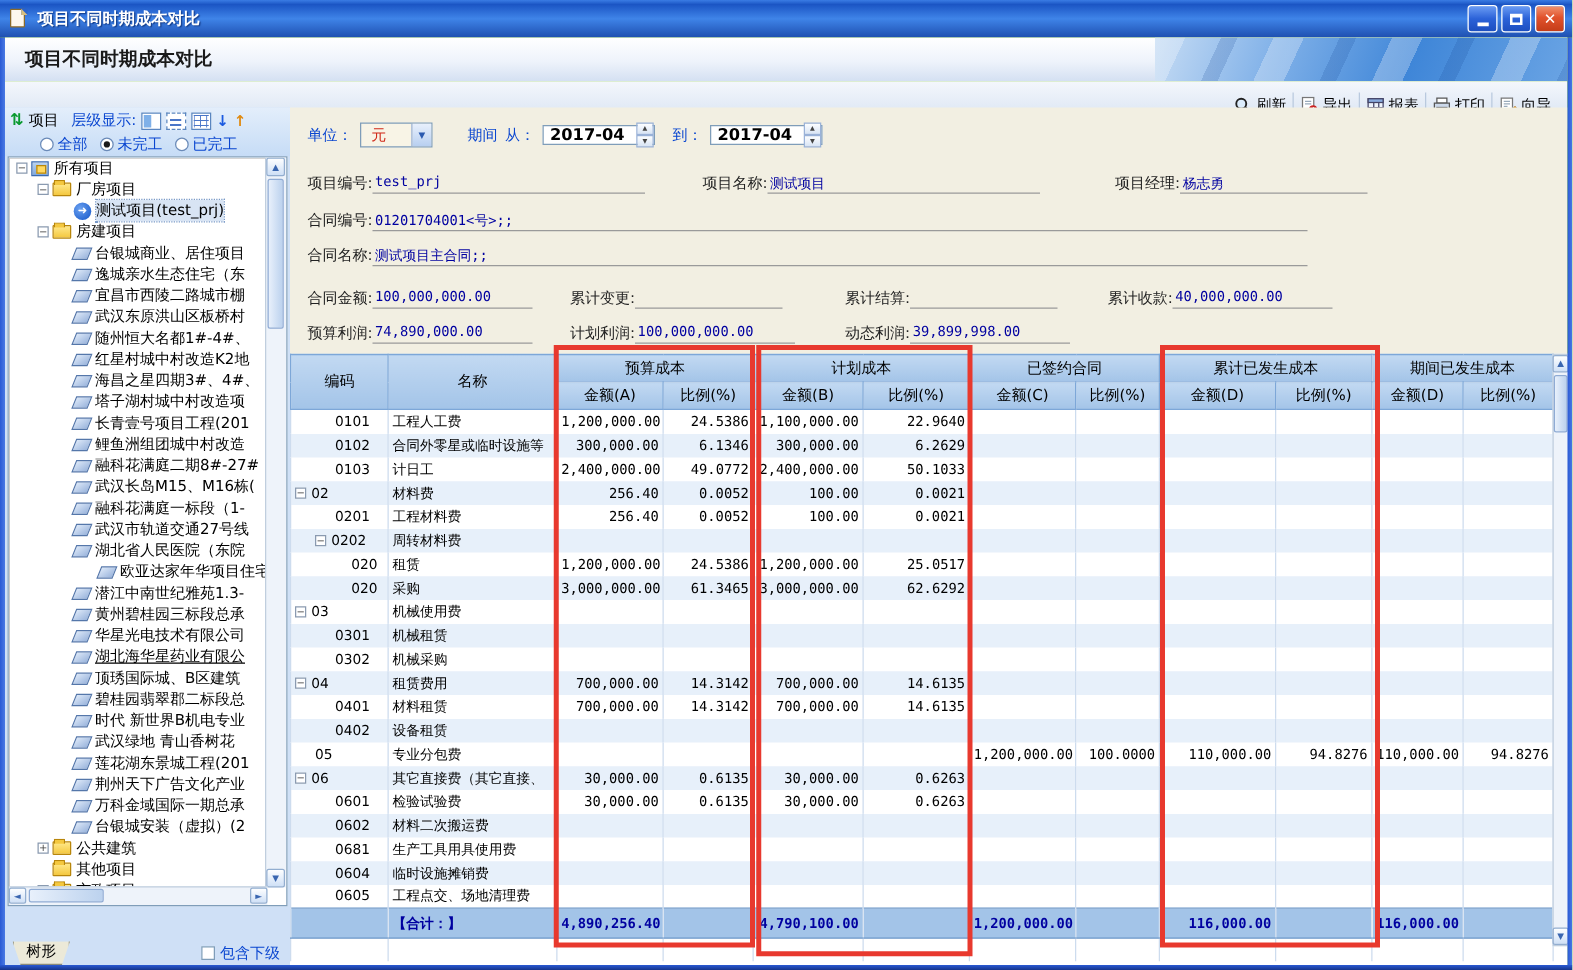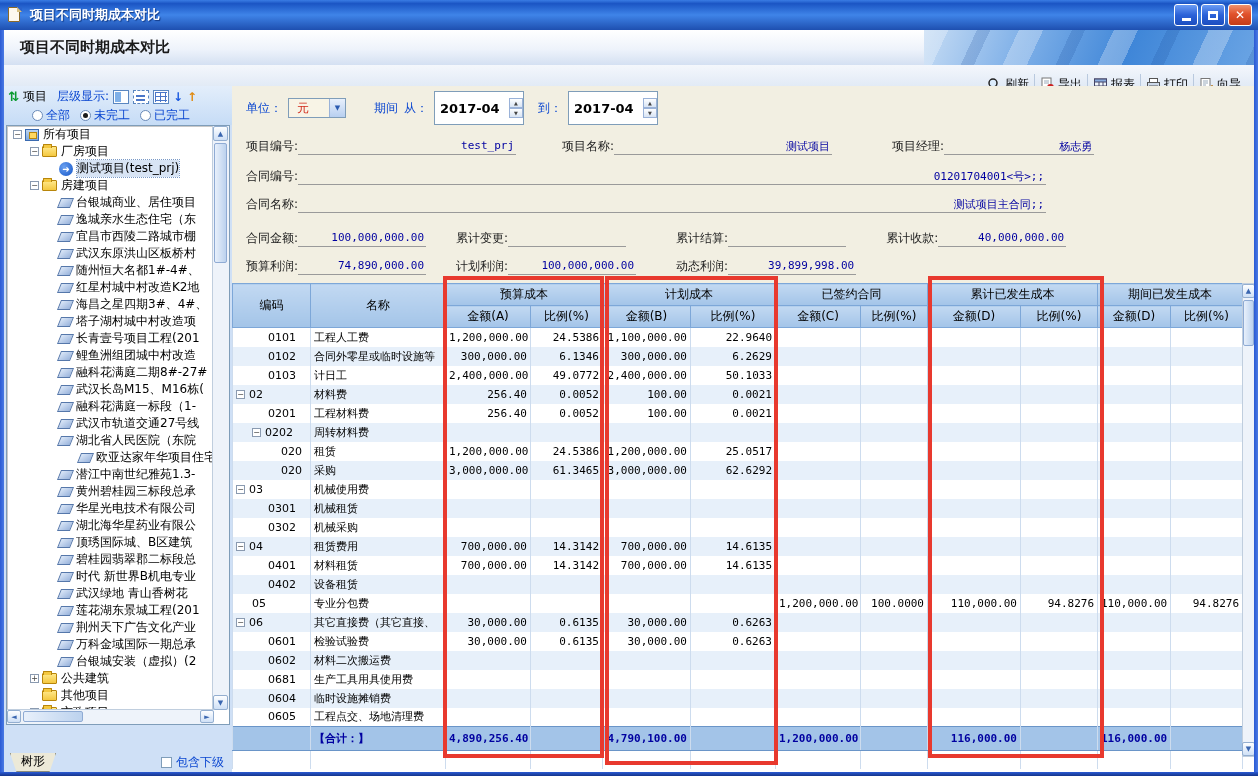--- a/index.html
+++ b/index.html
@@ -99,28 +99,28 @@
   .inc-sub { margin-left:auto; margin-right:8px; display:flex; align-items:center; gap:4px; color:#0a46d0; cursor:pointer; }
   .cbx { width:11px; height:11px; border:1px solid #7f9db9; background:#fff; }
 
   
   .main { position:absolute; left:232px; top:86px; width:1022px; height:686px; background:#f2efe2; }
   .filter-row { position:absolute; left:0; top:0; width:1022px; height:44px; display:flex; align-items:center; gap:6px; padding-left:14px; }
   .f-label { color:#0a46d0; font-size:12px; }
   .unit-combo { width:58px; height:20px; border:1px solid #7f9db9; background:#f8f4e6; display:flex; align-items:center; cursor:pointer; }
   .unit-combo .val { flex:1; color:#d02a1a; padding-left:8px; font-size:12px; }
   .unit-combo .drop { width:16px; height:18px; background:linear-gradient(180deg,#e8f0fc,#b8cff0); border-left:1px solid #9ab2d8; color:#2a5ab0; font-size:7px; display:flex; align-items:center; justify-content:center; }
-  .date-box { width:90px; height:34px; border:1px solid #7f9db9; background:#fff; display:flex; align-items:center; }
+  .date-box { width:90px; height:16px; border:1px solid #7f9db9; background:#fff; display:flex; align-items:center; }
   .date-box .dval { flex:1; font-weight:bold; font-size:13px; color:#000; padding-left:5px; font-family:"DejaVu Sans",sans-serif; }
   .spin { width:14px; height:20px; display:flex; flex-direction:column; }
   .spin span { flex:1; background:linear-gradient(180deg,#fdfeff,#d8e4f4); border:1px solid #9ab2d8; font-size:5px; color:#444; display:flex; align-items:center; justify-content:center; cursor:pointer; }
 
   .form-area { position:absolute; left:0; top:44px; width:1022px; height:153px; }
   .f-row { position:absolute; display:flex; align-items:flex-end; }
-  .field { display:flex; align-items:flex-end;text-align:right; }
+  .field { display:flex; align-items:flex-end; }
   .field .flabel { color:#222; font-size:12px; white-space:nowrap; }
   .field .fval { border-bottom:1px solid #9a9a9a; color:#0000a0; font-family:"DejaVu Sans Mono",monospace; font-size:11px; padding:0 2px 1px; height:16px; white-space:nowrap; overflow:hidden; }
 
   
   .tablewrap { position:absolute; left:0; top:197px; width:1022px; height:489px; background:#fff; }
   table.grid { border-collapse:collapse; table-layout:fixed; width:1010px; }
   table.grid th { background:linear-gradient(180deg,#c2d9f2,#a3c4e8); border:1px solid #7da7d8; font-weight:normal; font-size:12px; color:#000; height:22px; padding:0 2px; overflow:hidden; white-space:nowrap; }
   table.grid td { font-size:11px; height:19px; padding:0 3px; border-left:1px solid #cddcee; border-right:1px solid #cddcee; white-space:nowrap; overflow:hidden; }
   tr.r-even td { background:#ffffff; }
   tr.r-odd td { background:#e7f0fa; }
@@ -347,21 +347,21 @@
           <div class="tree-row" style="padding-left: 40px;">
             <span style="width: 12px; flex: 0 0 auto;"></span>
             <span class="t-ico ico-diamond"></span>
             <span class="lbl">黄州碧桂园三标段总承</span>
           </div>
           <div class="tree-row" style="padding-left: 40px;">
             <span style="width: 12px; flex: 0 0 auto;"></span>
             <span class="t-ico ico-diamond"></span>
             <span class="lbl">华星光电技术有限公司</span>
           </div>
-          <div class="tree-row" style="padding-left: 40px;">
+          <div class="tree-row" style="padding-left: 40px; text-decoration: underline;">
             <span style="width: 12px; flex: 0 0 auto;"></span>
             <span class="t-ico ico-diamond"></span>
             <span class="lbl">湖北海华星药业有限公</span>
           </div>
           <div class="tree-row" style="padding-left: 40px;">
             <span style="width: 12px; flex: 0 0 auto;"></span>
             <span class="t-ico ico-diamond"></span>
             <span class="lbl">顶琇国际城、B区建筑</span>
           </div>
           <div class="tree-row" style="padding-left: 40px;">

